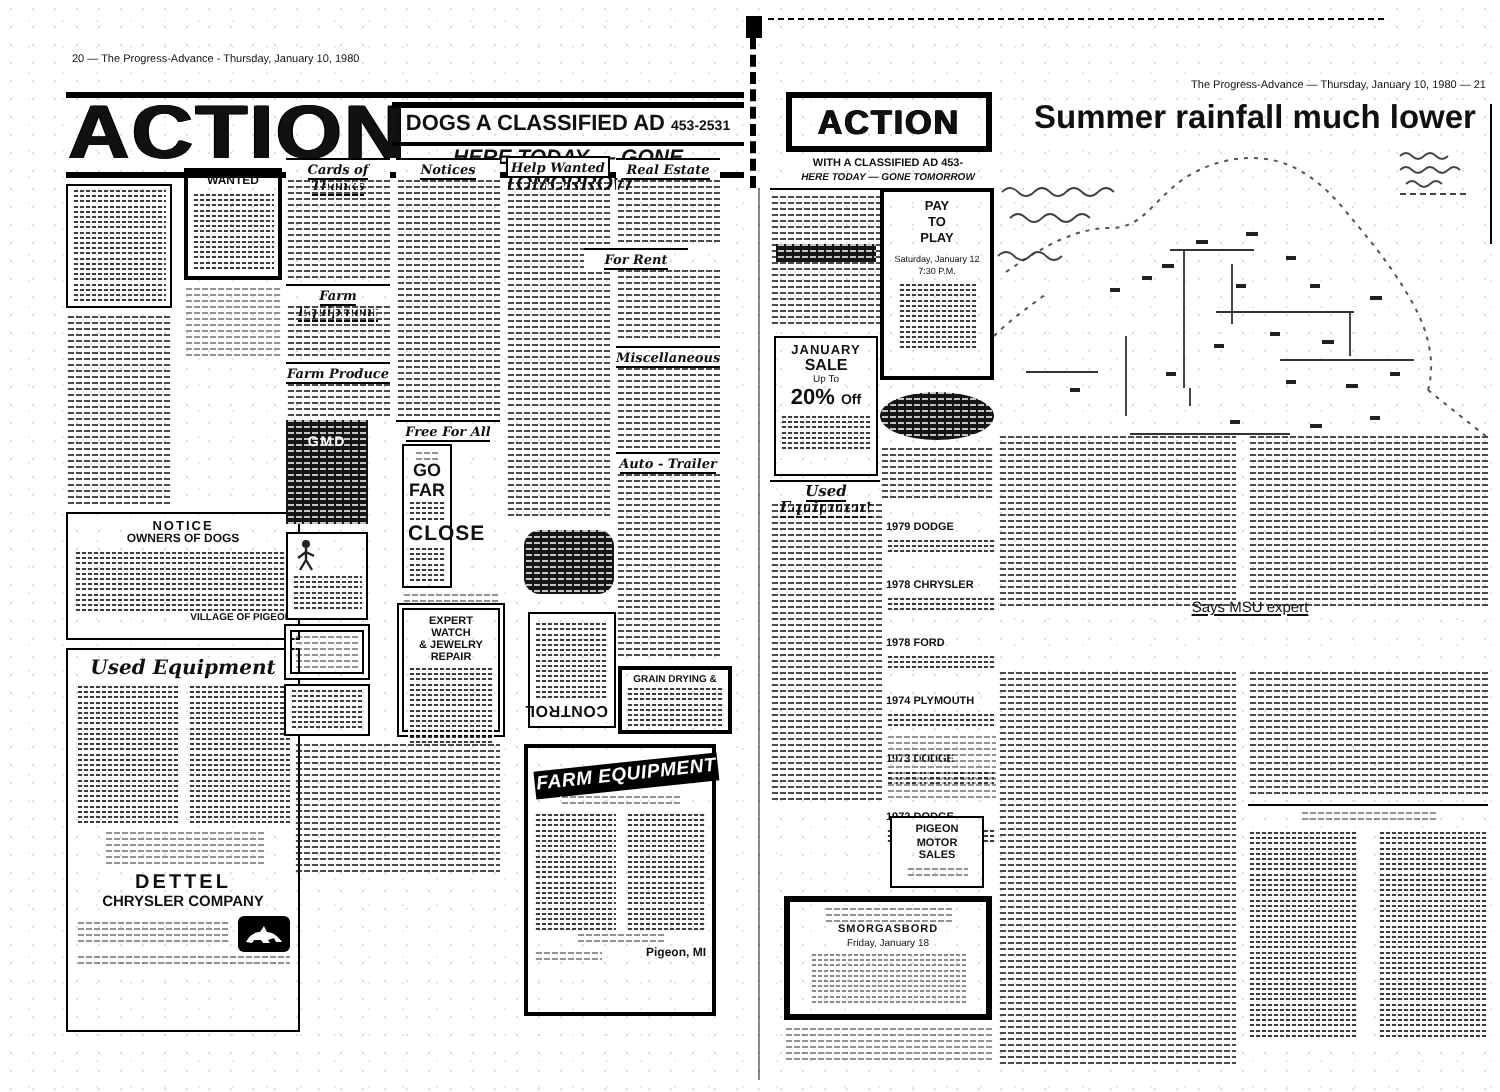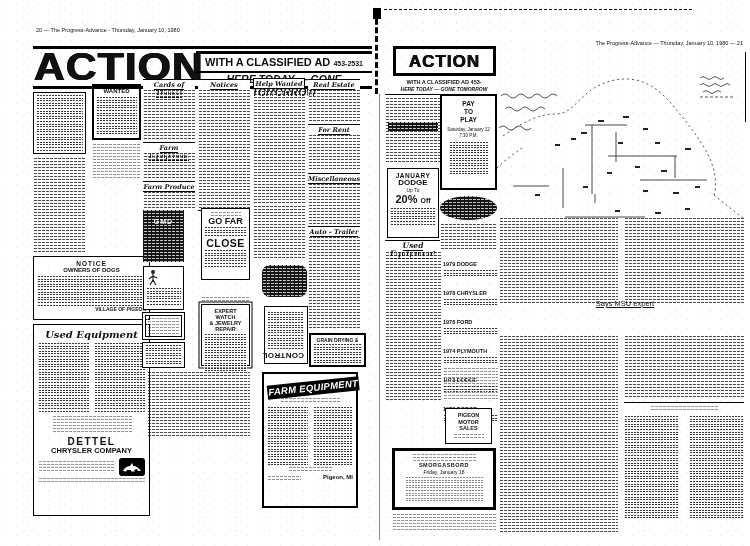--- a/index.html
+++ b/index.html
@@ -41,21 +41,21 @@
   <div class="abs" style="left:384px;top:9px;width:308px;border-top:1.5px dashed #000"></div>
   <div class="abs" style="left:379px;top:94px;height:446px;border-left:1px solid rgba(0,0,0,.45)"></div>
   <div class="abs" style="left:745px;top:52px;height:70px;border-left:1.5px solid #000"></div>
 
   <div class="abs" style="left:36px;top:27px;width:220px;font-size:5.5px">20 — The Progress-Advance - Thursday, January 10, 1980</div>
 
   <div class="abs rule" style="left:33px;top:46px;width:339px;height:3px"></div>
   <div class="abs" style="left:34px;top:48px;font:700 38px/38px 'Liberation Sans',sans-serif;letter-spacing:1px;transform:scaleX(1.12);transform-origin:left;text-shadow:.6px 0 #000,-.6px 0 #000">ACTION</div>
   <div class="abs" style="left:196px;top:51px;width:176px;border-top:3px solid #000">
     <div class="c" style="font:700 11px/14px 'Liberation Sans',sans-serif;padding-top:1px">
-      <span>WITH A CLASSIFIED AD</span>
+      <span>DOGS A CLASSIFIED AD</span>
       <span style="font-size:7px">453-2531</span>
     </div>
     <div class="c" style="border-top:2px solid #000;font:italic 700 10.5px/13px 'Liberation Sans',sans-serif">
       <span>HERE TODAY — GONE TOMORROW</span>
     </div>
   </div>
   <div class="abs rule" style="left:33px;top:86px;width:339px;height:3px"></div>
 
   <div class="abs box" style="left:33px;top:92px;width:53px;height:62px;padding:2px">
     <div class="gk-sm" style="width:100%;height:100%"></div>
@@ -120,21 +120,21 @@
     <div class="gk gk-lite" style="width:100%;height:100%"></div>
   </div>
   <div class="abs box" style="left:142px;top:342px;width:43px;height:26px;padding:2px">
     <div class="gk-sm" style="width:100%;height:100%"></div>
   </div>
 
   <div class="abs sechead" style="left:198px;top:79px;width:52px"><span>Notices</span></div>
   <div class="abs gk" style="left:198px;top:90px;width:52px;height:118px"></div>
   <div class="abs sechead" style="left:198px;top:210px;width:52px"><span>Free For All</span></div>
 
-  <div class="abs box" style="left:201px;top:208px;width:49px;height:72px;padding:3px 2px">
+  <div class="abs box" style="left:201px;top:222px;width:25px;height:72px;padding:3px 2px">
     <div class="gk gk-lite" style="width:70%;height:4px;margin:0 auto"></div>
     <div class="c" style="font:700 9px/10px 'Liberation Sans',sans-serif">GO FAR</div>
     <div class="gk-sm" style="width:100%;height:10px;margin:1px 0"></div>
     <div class="c" style="font:700 10.5px/11px 'Liberation Sans',sans-serif;letter-spacing:.5px">CLOSE</div>
     <div class="gk-sm" style="width:100%;height:18px;margin-top:1px"></div>
   </div>
   <div class="abs gk gk-lite" style="left:201px;top:297px;width:49px;height:5px"></div>
   <div class="abs" style="left:201px;top:304px;width:49px;height:62px;border:1px solid #000;box-shadow:0 0 0 1.5px #fff,0 0 0 2.5px #000;padding:3px 2px">
     <div class="c" style="font:700 5.5px/6px 'Liberation Sans',sans-serif">EXPERT WATCH</div>
     <div class="c" style="font:700 5.5px/6px 'Liberation Sans',sans-serif">&amp; JEWELRY REPAIR</div>
@@ -147,21 +147,21 @@
   <div class="abs gk" style="left:253px;top:91px;width:52px;height:112px"></div>
   <div class="abs gk" style="left:253px;top:206px;width:52px;height:54px"></div>
   <div class="abs gkw" style="left:262px;top:265px;width:45px;height:32px;border-radius:8px"></div>
   <div class="abs" style="left:264px;top:306px;width:44px;height:58px;border:1.5px solid #000;padding:3px;transform:rotate(180deg)">
     <div class="c" style="font:700 8px/9px 'Liberation Sans',sans-serif;letter-spacing:.3px">CONTROL</div>
     <div class="gk-sm" style="width:100%;height:38px;margin-top:2px"></div>
   </div>
 
   <div class="abs sechead" style="left:308px;top:79px;width:52px"><span>Real Estate</span></div>
   <div class="abs gk" style="left:308px;top:90px;width:52px;height:32px"></div>
-  <div class="abs sechead" style="left:308px;top:124px;width:52px"><span>For Rent</span></div>
+  <div class="abs sechead" style="left:292px;top:124px;width:52px"><span>For Rent</span></div>
   <div class="abs gk" style="left:308px;top:135px;width:52px;height:36px"></div>
   <div class="abs sechead" style="left:308px;top:173px;width:52px"><span>Miscellaneous</span></div>
   <div class="abs gk" style="left:308px;top:184px;width:52px;height:40px"></div>
   <div class="abs sechead" style="left:308px;top:226px;width:52px"><span>Auto - Trailer</span></div>
   <div class="abs gk" style="left:308px;top:237px;width:52px;height:92px"></div>
 
   <div class="abs" style="left:309px;top:333px;width:57px;height:34px;border:2px solid #000;padding:2px">
     <div class="c" style="font:700 5px/6px 'Liberation Sans',sans-serif">GRAIN DRYING &amp;</div>
     <div class="gk-sm" style="width:100%;height:20px;margin-top:1px"></div>
   </div>
@@ -185,21 +185,21 @@
   </div>
   <div class="abs c" style="left:388px;top:79px;width:112px;font:700 5.5px/6px 'Liberation Sans',sans-serif">WITH A CLASSIFIED AD 453-</div>
   <div class="abs c" style="left:388px;top:86px;width:112px;font:italic 700 5px/6px 'Liberation Sans',sans-serif">HERE TODAY — GONE TOMORROW</div>
   <div class="abs rule" style="left:385px;top:94px;width:112px;height:1px"></div>
 
   <div class="abs gk" style="left:385px;top:98px;width:57px;height:66px"></div>
   <div class="abs gkw" style="left:388px;top:122px;width:50px;height:9px"></div>
 
   <div class="abs" style="left:387px;top:168px;width:52px;height:70px;border:1.5px solid #000;padding:3px 2px">
     <div class="c" style="font:700 6.5px/7px 'Liberation Sans',sans-serif;letter-spacing:.5px">JANUARY</div>
-    <div class="c" style="font:700 8px/8px 'Liberation Sans',sans-serif">DODGE</div>
+    <div class="c" style="font:700 8px/8px 'Liberation Sans',sans-serif">SALE</div>
     <div class="c" style="font:400 5px/7px 'Liberation Sans',sans-serif">Up To</div>
     <div class="c" style="font:700 11px/11px 'Liberation Sans',sans-serif">
       <span>20%</span>
       <span style="font-size:7px">Off</span>
     </div>
     <div class="gk-sm" style="width:100%;height:18px;margin-top:2px"></div>
   </div>
 
   <div class="abs sechead" style="left:385px;top:240px;width:56px;font-size:7.5px"><span>Used Equipment</span></div>
   <div class="abs gk" style="left:385px;top:252px;width:56px;height:150px"></div>
@@ -235,20 +235,21 @@
 
   <div class="abs" style="left:392px;top:448px;width:104px;height:62px;border:3px solid #000;padding:3px">
     <div class="gk gk-lite" style="width:70%;height:8px;margin:0 auto"></div>
     <div class="c" style="font:700 5.5px/7px 'Liberation Sans',sans-serif;letter-spacing:.5px">SMORGASBORD</div>
     <div class="c" style="font:400 5px/6px 'Liberation Sans',sans-serif">Friday, January 18</div>
     <div class="gk-sm gk-lite" style="width:85%;height:26px;margin:2px auto 0"></div>
   </div>
   <div class="abs gk gk-lite" style="left:392px;top:514px;width:104px;height:16px"></div>
 
   <div class="abs" style="left:583px;top:40px;width:160px;text-align:right;font-size:5.5px">The Progress-Advance — Thursday, January 10, 1980 — 21</div>
+  <div class="abs" style="left:517px;top:50px;width:230px;font:600 16.5px/18px 'Liberation Sans',sans-serif">Summer rainfall much lower</div>
 
   <div class="abs" style="left:495px;top:72px;width:255px;height:148px">
     <svg width="255" height="148" viewBox="0 0 255 148">
       <g stroke="#555" stroke-width="1" fill="none" stroke-dasharray="2 3">
         <path d="M8 64 C28 50 44 42 60 42 C76 42 80 30 96 18 C112 7 132 4 148 10 C161 15 171 25 179 35 C189 47 201 61 211 79 C219 93 223 109 219 123"></path>
         <path d="M219 123 C229 131 240 140 248 146"></path>
         <path d="M2 96 C10 88 20 81 28 75"></path>
       </g>
       <g stroke="#333" stroke-width="0.9" fill="none">
         <path d="M90 53 L132 53"></path>

